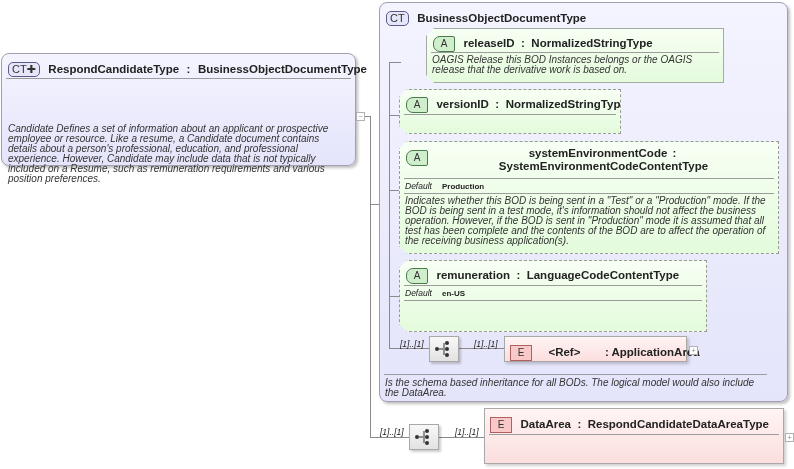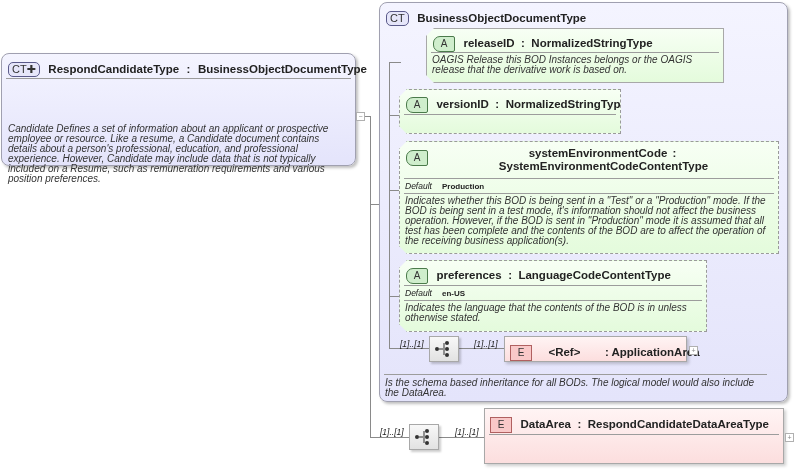--- a/index.html
+++ b/index.html
@@ -97,28 +97,27 @@
   </div>
   <div class="sep abs" style="left:4px;right:4px;top:36px;"></div>
   <div class="kv abs" style="left:5px;top:39px;"><i>Default</i><b>Production</b></div>
   <div class="sep abs" style="left:4px;right:4px;top:51px;"></div>
   <div class="desc abs" style="left:5px;top:54px;width:368px;">Indicates whether this BOD is being sent in a "Test" or a "Production" mode. If the BOD is being sent in a test mode, it's information should not affect the business operation. However, if the BOD is sent in "Production" mode it is assumed that all test has been complete and the contents of the BOD are to affect the operation of the receiving business application(s).</div>
 </div>
 
 <div class="attr-box dashed" style="left:399px;top:260px;width:308px;height:72px;">
   <div class="abs" style="left:6px;top:4px;white-space:nowrap;">
     <span class="badge-a">A</span>
-    <span class="title" style="margin-left:4px;">preferences</span>
+    <span class="title" style="margin-left:4px;">remuneration</span>
     <span class="title" style="margin:0 2px;">:</span>
     <span class="title">LanguageCodeContentType</span>
   </div>
   <div class="sep abs" style="left:4px;right:4px;top:24px;"></div>
   <div class="kv abs" style="left:5px;top:27px;"><i>Default</i><b>en-US</b></div>
   <div class="sep abs" style="left:4px;right:4px;top:39px;"></div>
-  <div class="desc abs" style="left:5px;top:42px;width:296px;">Indicates the language that the contents of the BOD is in unless otherwise stated.</div>
 </div>
 
 <div class="mult" style="left:400px;top:339px;">[1]..[1]</div>
 <div class="seq" style="left:429px;top:336px;">
   <svg width="28" height="24">
       <circle cx="7" cy="12" r="2" fill="#333"></circle>
       <line x1="9" y1="12" x2="13" y2="12" stroke="#333"></line>
       <line x1="14" y1="6" x2="14" y2="18" stroke="#333"></line>
       <circle cx="17" cy="6" r="2" fill="#333"></circle>
       <circle cx="17" cy="12" r="2" fill="#333"></circle>

